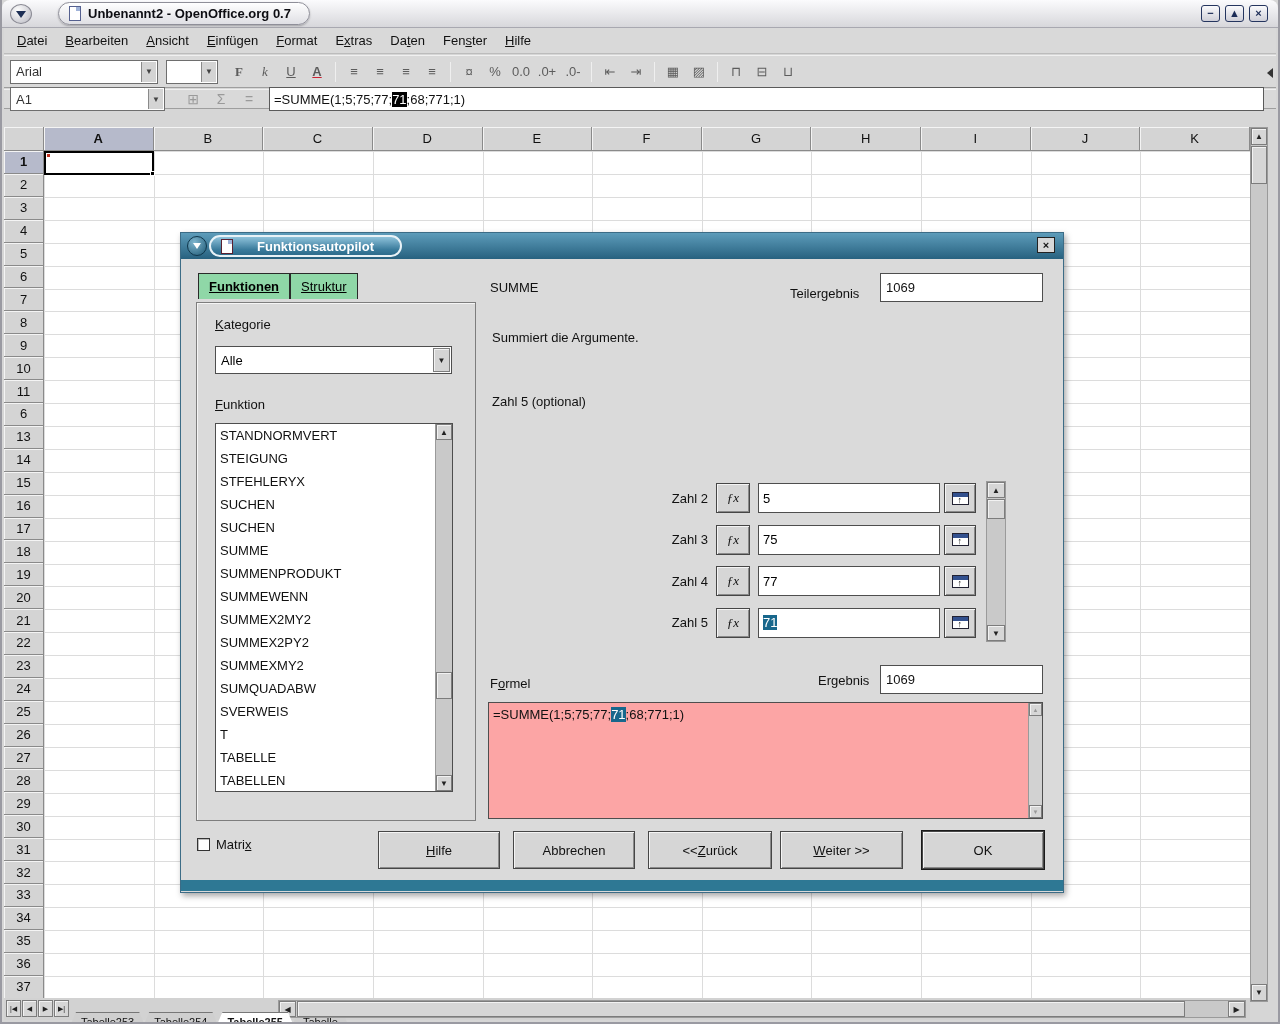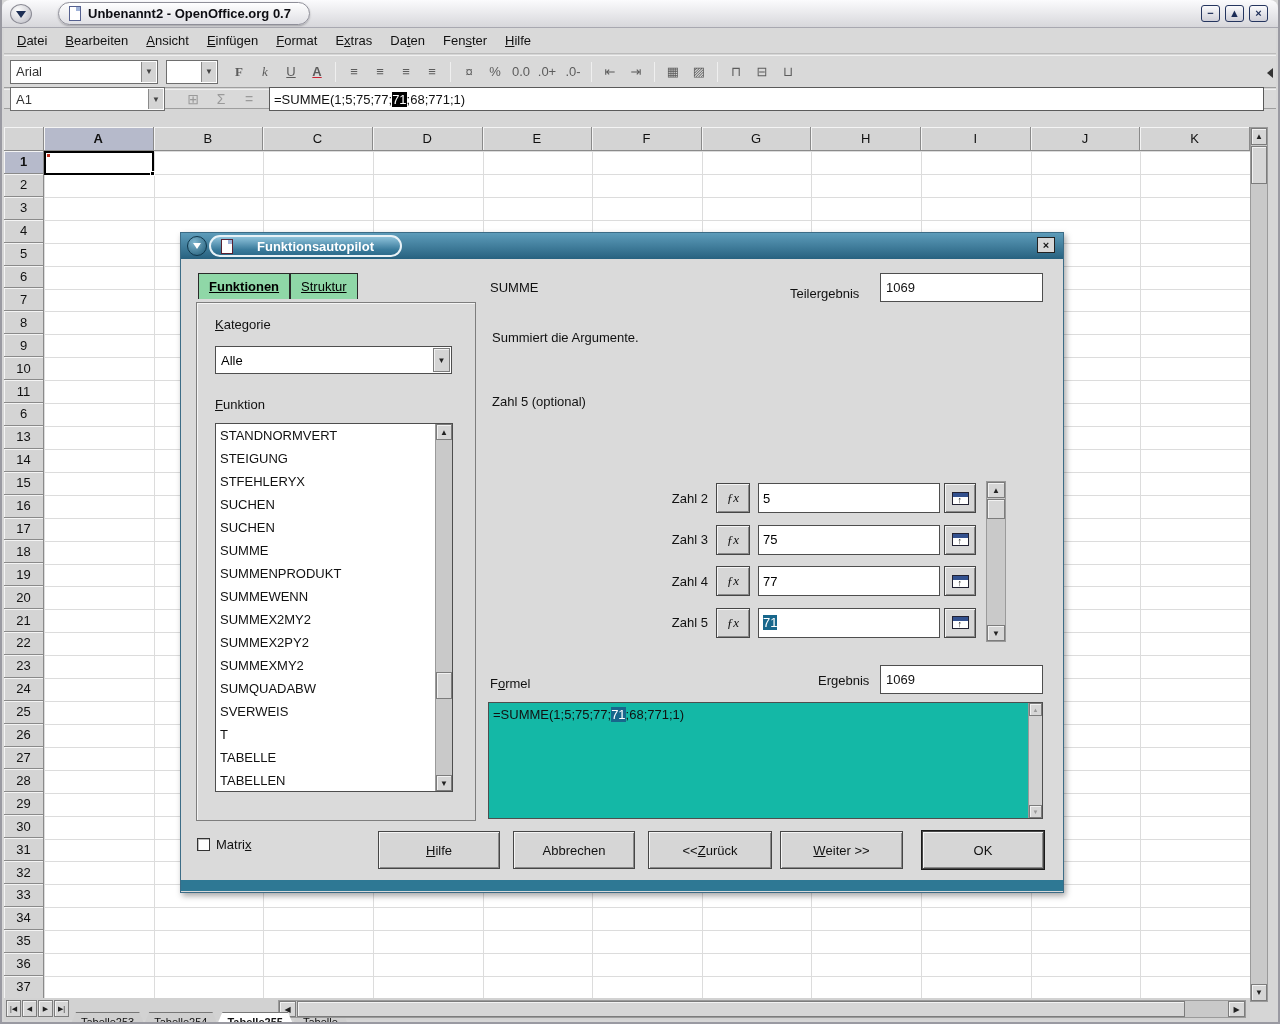--- a/index.html
+++ b/index.html
@@ -150,21 +150,21 @@
     box-shadow:inset 1px 1px 0 #f4f4f4,inset -1px -1px 0 #8a8a8a;
     display:flex;align-items:center;justify-content:center;}
   .shrinkicon{width:17px;height:13px;background:#fff;border:1px solid #223;position:relative;}
   .shrinkicon::before{content:"";position:absolute;left:0;right:0;top:0;height:4px;background:#33518f;}
   .shrinkicon::after{content:"↑";position:absolute;left:5px;top:2px;font-size:9px;color:#111;}
   .argscroll{position:absolute;left:805px;top:248px;width:20px;height:161px;background:#c9c9c9;border:1px solid #9a9a9a;}
   .argscroll .up{position:absolute;left:0;top:0;width:18px;height:16px;}
   .argscroll .down{position:absolute;left:0;bottom:0;width:18px;height:16px;}
   .argscroll .thumb{position:absolute;left:0;top:17px;width:18px;height:20px;background:#d6d6d6;
     border:1px solid #7c7c7c;box-shadow:inset 1px 1px 0 #f2f2f2;}
-  .formulabox{position:absolute;left:307px;top:469px;width:555px;height:117px;background:#14b8a6;border:1px solid #4e4e4e;}
+  .formulabox{position:absolute;left:307px;top:469px;width:555px;height:117px;background:#fca5a5;border:1px solid #4e4e4e;}
   .formulabox .txt{position:absolute;left:4px;top:4px;font-size:13px;color:#111;white-space:pre;}
   .formulabox .sel{background:#18678c;color:#fff;}
   .formulabox .vsb{position:absolute;right:0;top:0;bottom:0;width:14px;background:#d2d2d2;border-left:1px solid #9a9a9a;}
   .formulabox .vsb .up{position:absolute;top:0;left:0;width:13px;height:13px;color:#999;font-size:6px;}
   .formulabox .vsb .down{position:absolute;bottom:0;left:0;width:13px;height:13px;color:#999;font-size:6px;}
   .matrix{position:absolute;left:16px;top:604px;display:flex;align-items:center;gap:6px;text-align:center;}
   .cb{width:13px;height:13px;background:#fff;border:1px solid #333;box-shadow:inset 1px 1px 0 #bbb;}
   .matrix span{font-size:13px;color:#111;}
   .dbuttons{position:absolute;left:0;top:598px;width:100%;height:38px;}
   .dbtn{position:absolute;height:38px;background:#d6d6d6;border:1px solid #464646;

